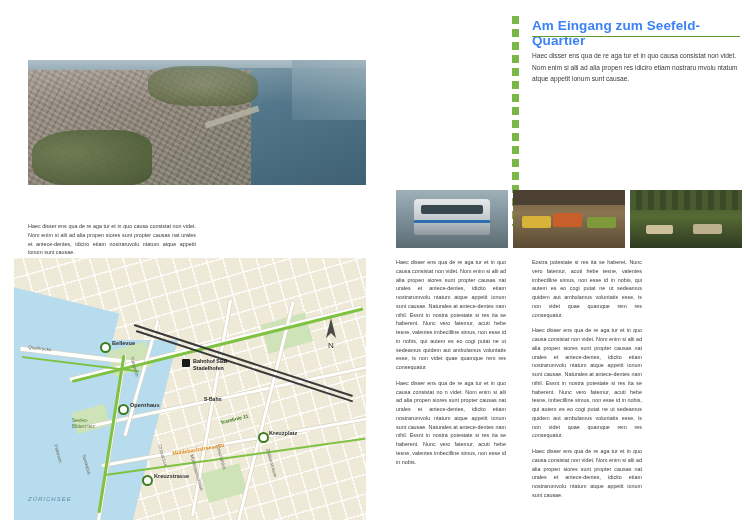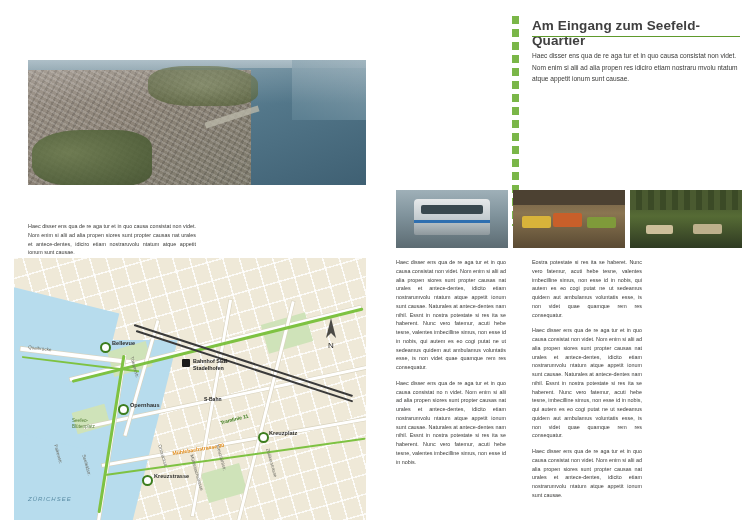--- a/index.html
+++ b/index.html
@@ -223,21 +223,21 @@
   }
   .col-text p { margin: 0 0 7px 0; }
 
   
   .headline {
     position: absolute;
     left: 532px;
     top: 18px;
     width: 210px;
     font-size: 13.5px;
-    color: #404040;
+    color: #3b82f6;
     font-weight: bold;
     letter-spacing: .1px;
   }
   .head-rule {
     position: absolute;
     left: 532px;
     top: 36px;
     width: 208px;
     height: 1.2px;
     background: #5f9a2c;

